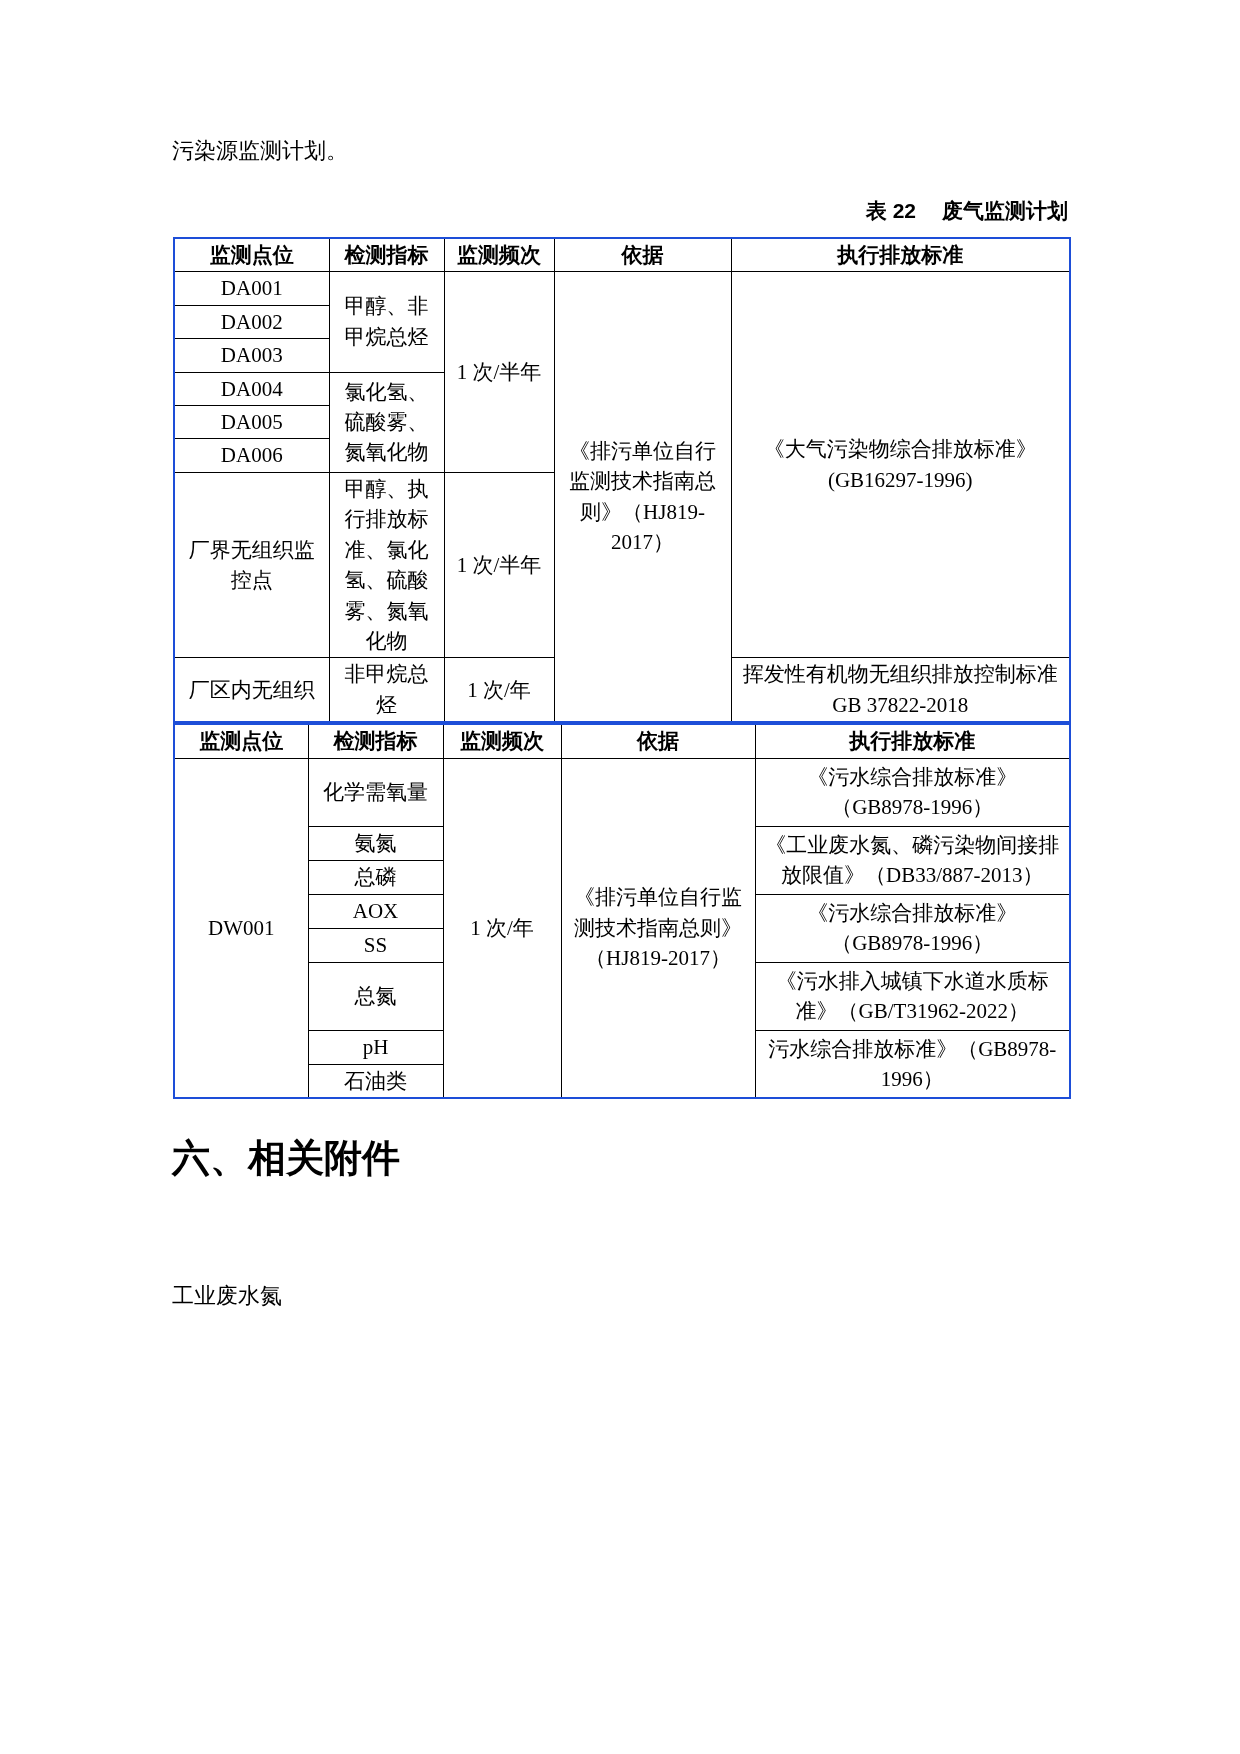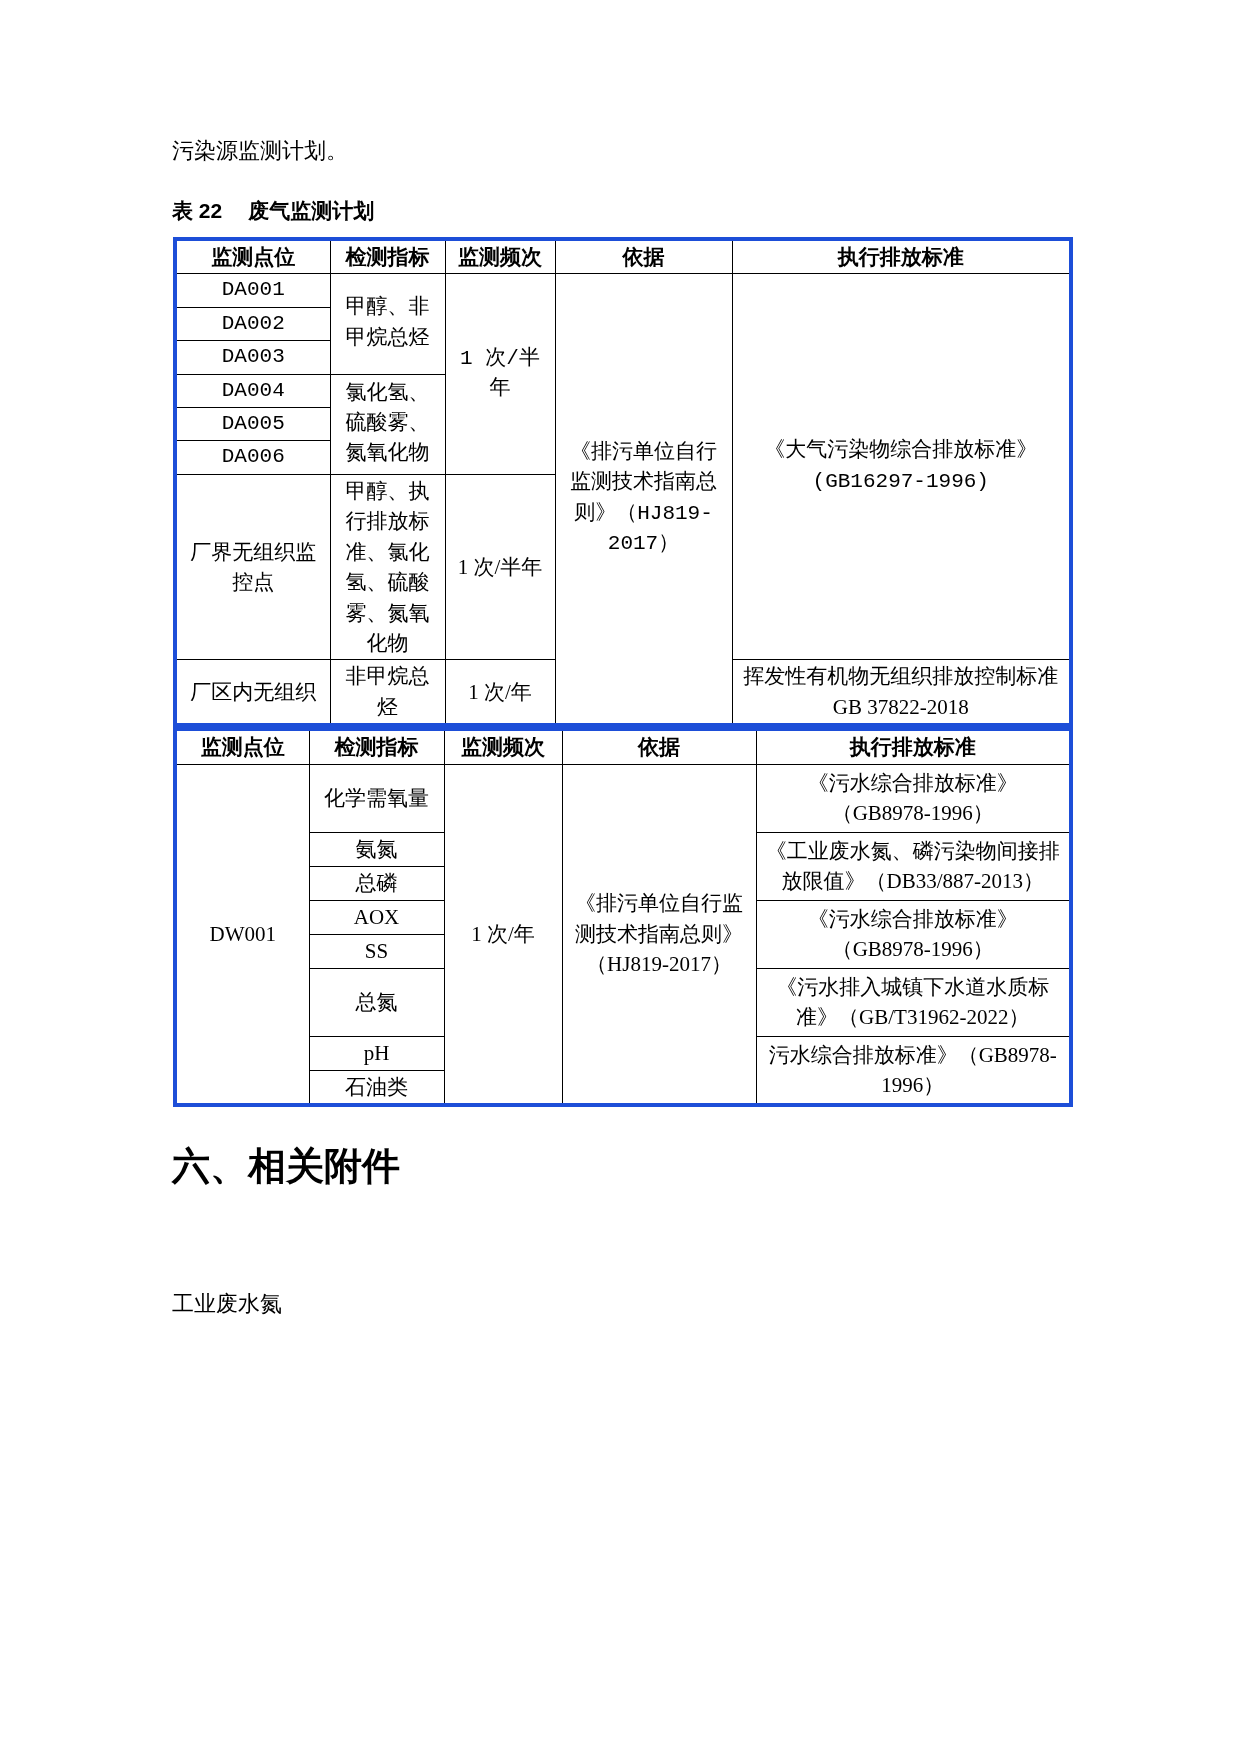--- a/index.html
+++ b/index.html
@@ -6,52 +6,52 @@
   html, body { margin: 0; padding: 0; background: #ffffff; }
   body {
     width: 1240px; height: 1754px;
     font-family: "Liberation Serif", "DejaVu Serif", serif;
     color: #000;
   }
   .page { width: 1240px; height: 1376px; padding: 136px 172px 0 172px; position: relative; }
   .intro { font-size: 22px; margin: 0; line-height: 1.4; }
 
   .tbl-title {
-    text-align: left;
+    text-align: right;
     font-family: "Liberation Sans", "DejaVu Sans", sans-serif;
     font-weight: bold; font-size: 21px;
     margin: 0;
   }
   .title22 { margin-top: 30px; margin-bottom: 12px; }
   .title23 { margin-top: 40px; margin-bottom: 14px; }
   .tgap { margin-left: 26px; }
 
   table.doc {
     border-collapse: collapse; table-layout: fixed;
     width: 896px; margin-left: 1px;
-    border: 4px solid #1d4ed8;
+    border: 2px solid #1d4ed8;
   }
   table.doc td, table.doc th {
     border: 1px solid #000;
     text-align: center; vertical-align: middle;
     font-size: 21px; line-height: 1.45;
     padding: 1px 5px;
     overflow: hidden;
     font-weight: normal;
   }
   table.doc th {
     font-family: "Liberation Sans", "DejaVu Sans", sans-serif;
     font-weight: bold;
   }
   .std-cell { line-height: 1.7; }
   .basis-cell { line-height: 1.6; }
 
   
   .t22-hr { height: 30px; }
-  .t22-da { height: 30px; font-family: Liberation Mono, monospace; }
+  .t22-da { height: 30px; }
   .t22-boundary { height: 152px; }
   .t22-area { height: 64px; }
 
   
   .t23-hr { height: 30px; }
   .t23-tall { height: 68px; }
   .t23-short { height: 34px; }
 
   .section-heading {
     font-family: "Liberation Sans", "DejaVu Sans", sans-serif;

